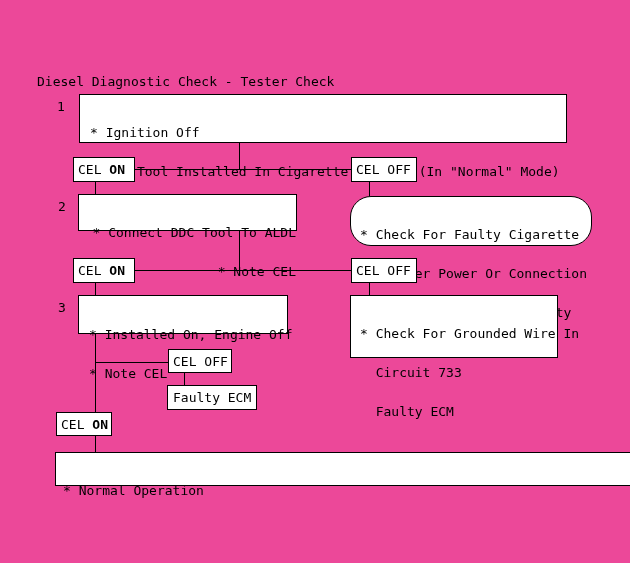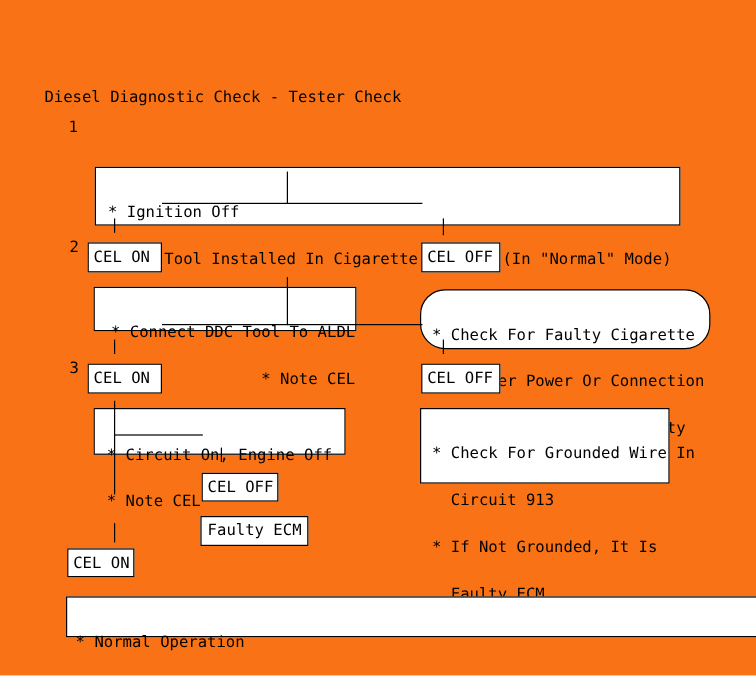--- a/index.html
+++ b/index.html
@@ -1,28 +1,28 @@
 <!DOCTYPE html>
 <html><head>
 <meta charset="utf-8">
 <style>
   html,body{margin:0;padding:0;background:#ffffff;}
   .stage{
-    position:relative;width:630px;height:563px;background:#f97316;
+    position:relative;width:630px;height:563px;background:#ec4899;
     font-family:"DejaVu Sans Mono","Liberation Mono",monospace;
     font-size:13px;line-height:13px;color:#000;overflow:hidden;
   }
   .txt{position:absolute;white-space:pre;}
   .box{
     position:absolute;border:1px solid #000;background:#ffffff;
-    box-sizing:border-box;white-space:pre;overflow:visible;margin-top:45px;
+    box-sizing:border-box;white-space:pre;overflow:visible;
   }
   .hline{position:absolute;height:1px;background:#000;}
   .vline{position:absolute;width:1px;background:#000;}
-  .b{font-weight:normal;}
+  .b{font-weight:bold;}
   .u{text-underline-offset:2px;}
 
   #title{left:37px;top:75px;}
   #n1{left:57px;top:100px;}
   #n2{left:58px;top:200px;}
   #n3{left:58px;top:301px;}
 
   #box1{left:79px;top:94px;width:488px;height:49px;padding:5px 0 0 10px;}
   #celon1{left:73px;top:157px;width:62px;height:25px;padding:5px 0 0 4px;}
   #celoff1{left:351px;top:157px;width:66px;height:25px;padding:5px 0 0 4px;}
@@ -78,28 +78,27 @@
   <div id="out1" class="box">
     <div>* Check For Faulty Cigarette</div>
     <div>  Lighter Power Or Connection</div>
     <div>* If OK, DDC Tool Is Faulty</div>
   </div>
 
   <div id="celon2" class="box"><span>CEL </span><span class="b">ON</span></div>
   <div id="celoff2" class="box"><span>CEL </span><span class="u">OFF</span></div>
 
   <div id="box3" class="box">
-    <div>* Circuit On, Engine Off</div>
+    <div>* Installed On, Engine Off</div>
     <div>* Note CEL</div>
   </div>
 
   <div id="out2" class="box">
     <div>* Check For Grounded Wire In</div>
-    <div>  Circuit 913</div>
-    <div>* If Not Grounded, It Is</div>
+    <div>  Circuit 733</div>
     <div>  Faulty ECM</div>
   </div>
 
   <div id="celoff3" class="box"><span>CEL </span><span class="u">OFF</span></div>
   <div id="fecm" class="box"><span>Faulty ECM</span></div>
   <div id="celon3" class="box"><span>CEL </span><span class="b">ON</span></div>
 
   <div id="out3" class="box">
     <div>* Normal Operation</div>
   </div>

